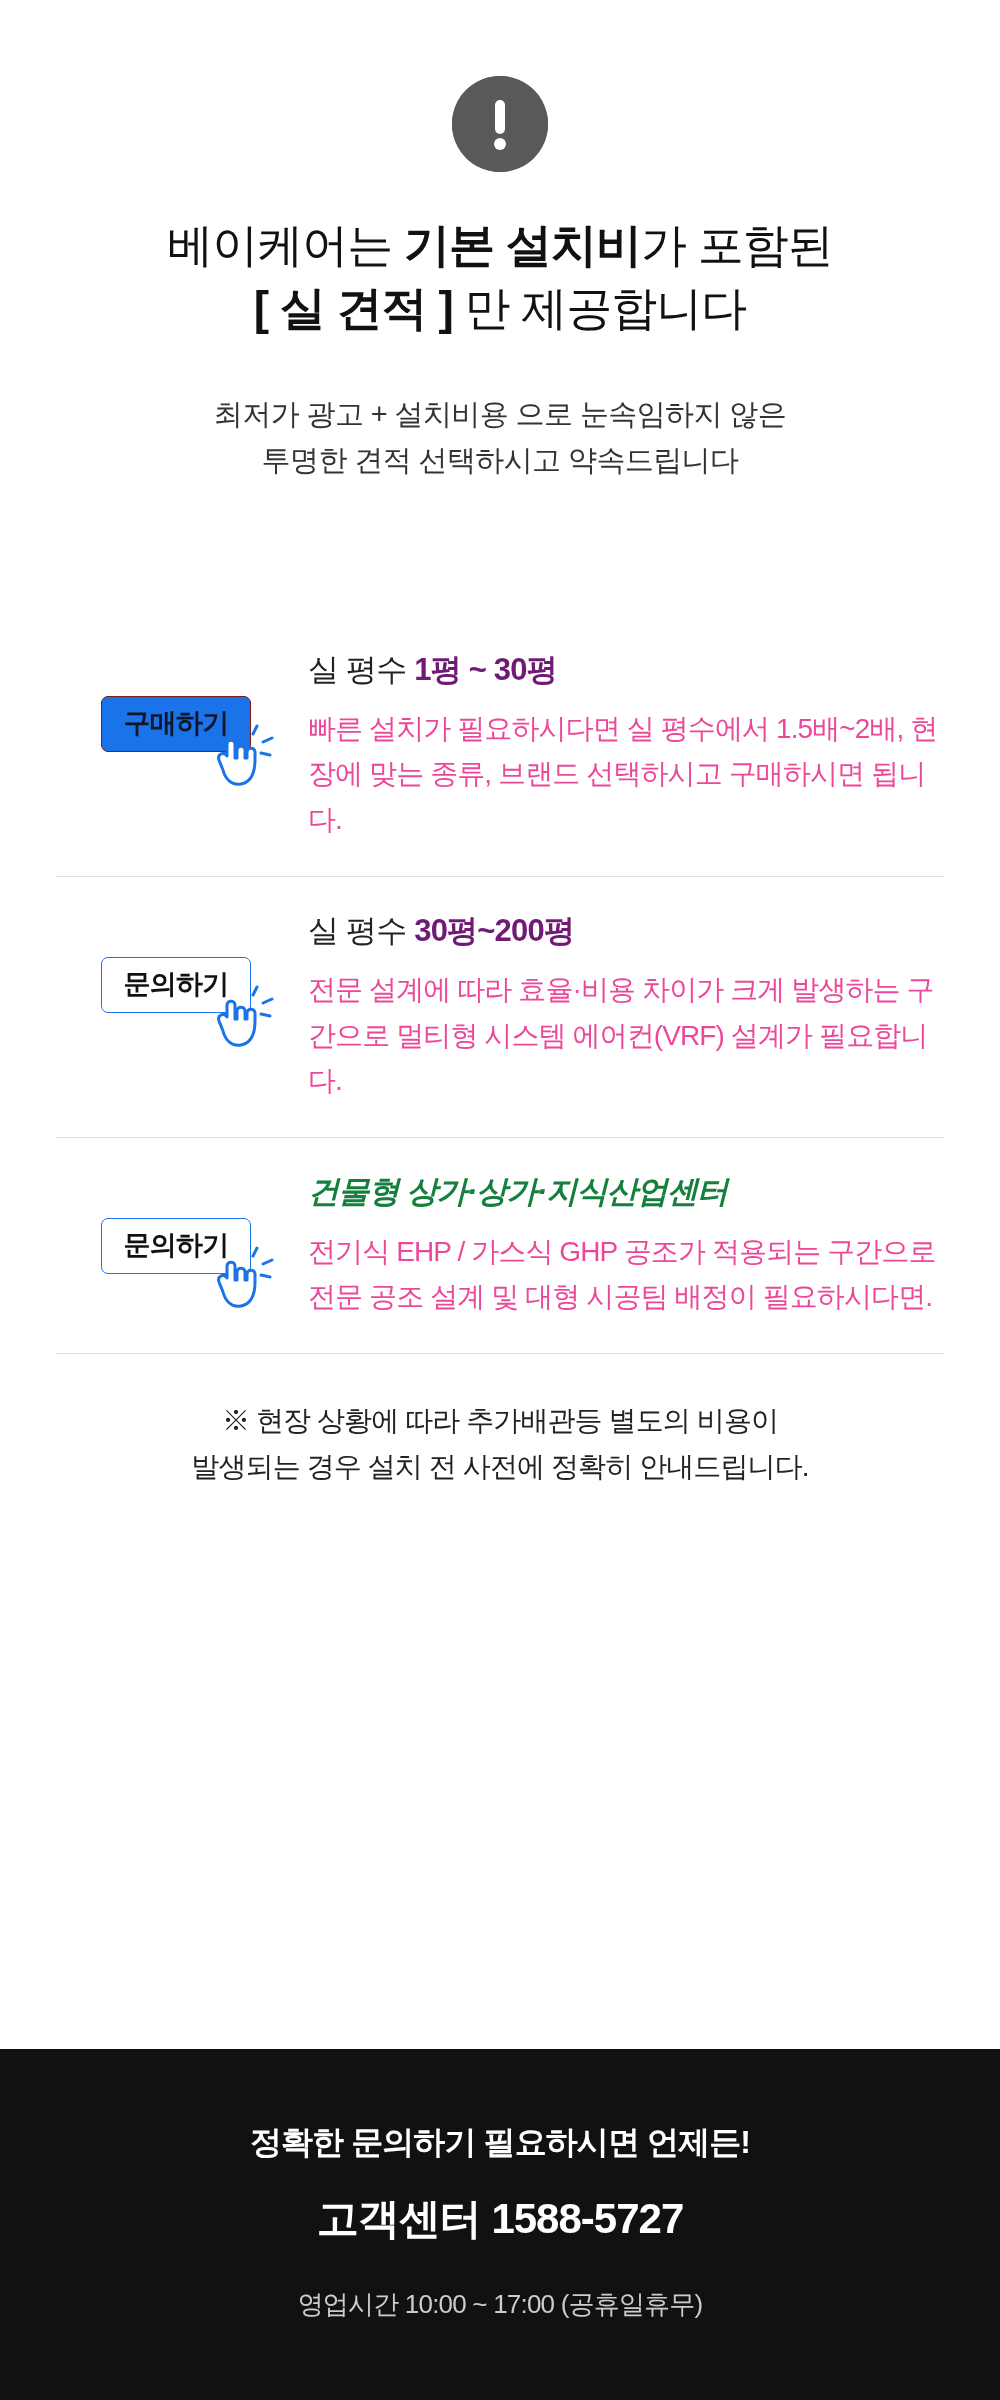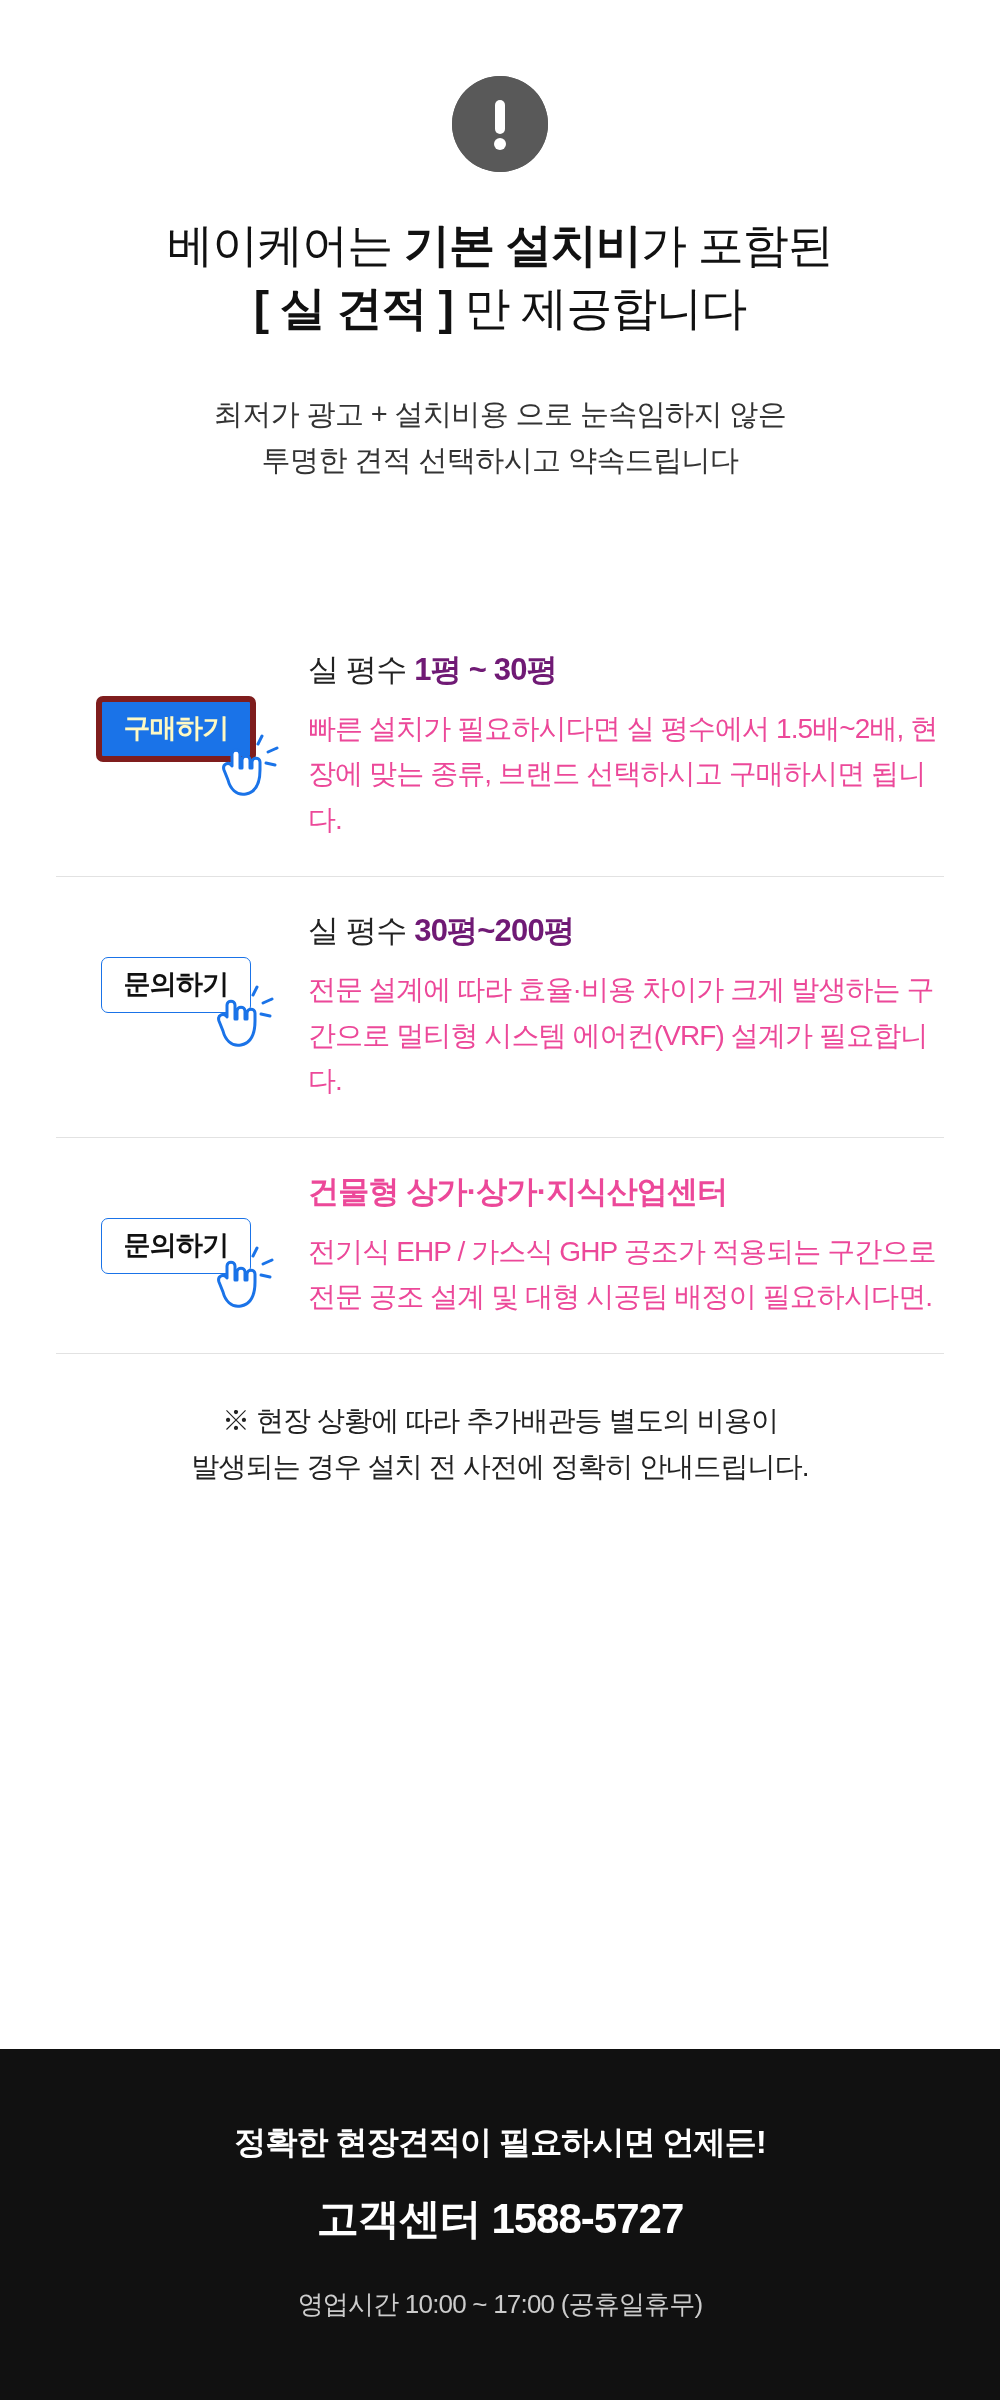--- a/index.html
+++ b/index.html
@@ -87,22 +87,22 @@
     padding: 13px 22px 14px 22px;
     border-radius: 7px;
     font-size: 27px;
     font-weight: 700;
     letter-spacing: -0.8px;
     line-height: 1;
     white-space: nowrap;
   }
   .pill-filled {
     background: #1a73e8;
-    color: #fef9c3;
-    border: 6px solid #7f1d1d;
+    color: #0f172a;
+    border: 1px solid #7f1d1d;
   }
   .pill-outline {
     background: #ffffff;
     color: #111111;
     border: 1.5px solid #1a73e8;
     font-weight: 700;
   }
   .cursor-hand {
     position: absolute;
     right: -26px;
@@ -118,21 +118,21 @@
   }
   .row-title {
     font-size: 31px;
     line-height: 1.3;
     font-weight: 500;
     letter-spacing: -0.8px;
     color: #222222;
     margin: 0 0 16px 0;
   }
   .row-title .accent { color: #701a75; font-weight: 700; }
-  .row-title.all-accent { color: #ec4899; font-weight: 700; }
+  .row-title.all-accent { color: #15803d; font-weight: 700; font-style: italic; }
   .row-desc {
     font-size: 28px;
     line-height: 1.62;
     color: #ec4899;
     letter-spacing: -0.9px;
     margin: 0;
   }
 
   .note-sep {
     width: 888px;
@@ -282,18 +282,18 @@
   </section>
 
   <div class="note-sep"></div>
 
   <p class="note">
     <span>※ 현장 상황에 따라 추가배관등 별도의 비용이</span><br>
     <span>발생되는 경우 설치 전 사전에 정확히 안내드립니다.</span>
   </p>
 
   <footer class="footer">
-    <p class="footer-line1">정확한 현장견적이 필요하시면 언제든!</p>
+    <p class="footer-line1">정확한 문의하기 필요하시면 언제든!</p>
     <p class="footer-line2">고객센터 1588-5727</p>
     <p class="footer-line3">영업시간 10:00 ~ 17:00 (공휴일휴무)</p>
   </footer>
 
 </div>
 
 </body></html>

